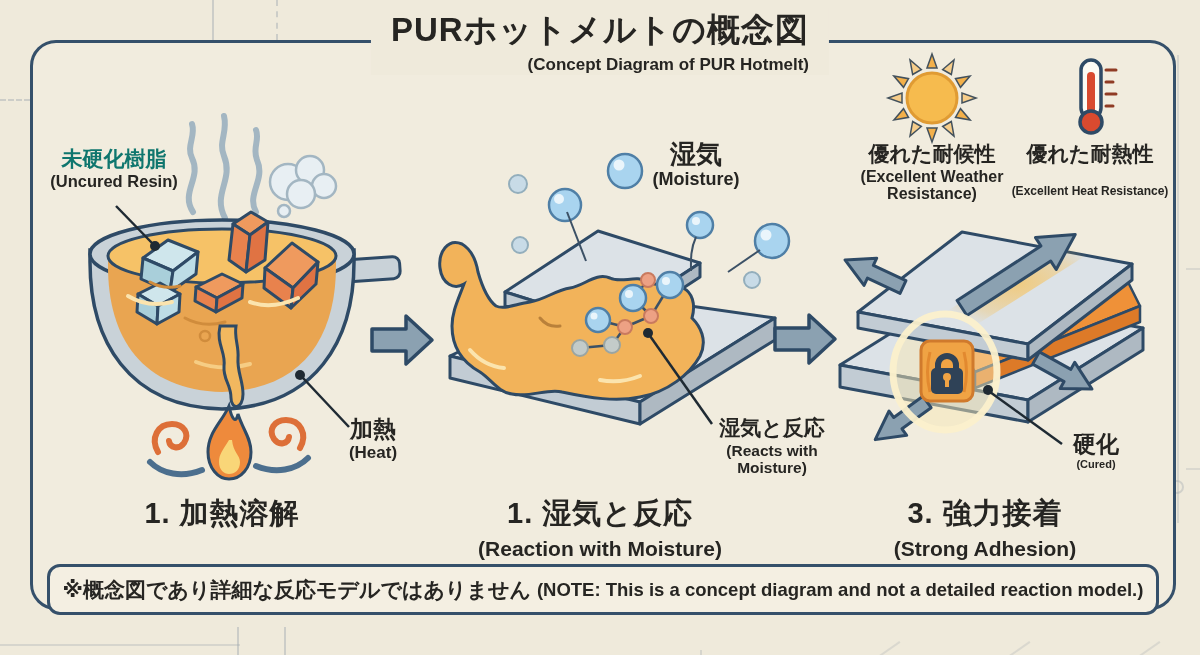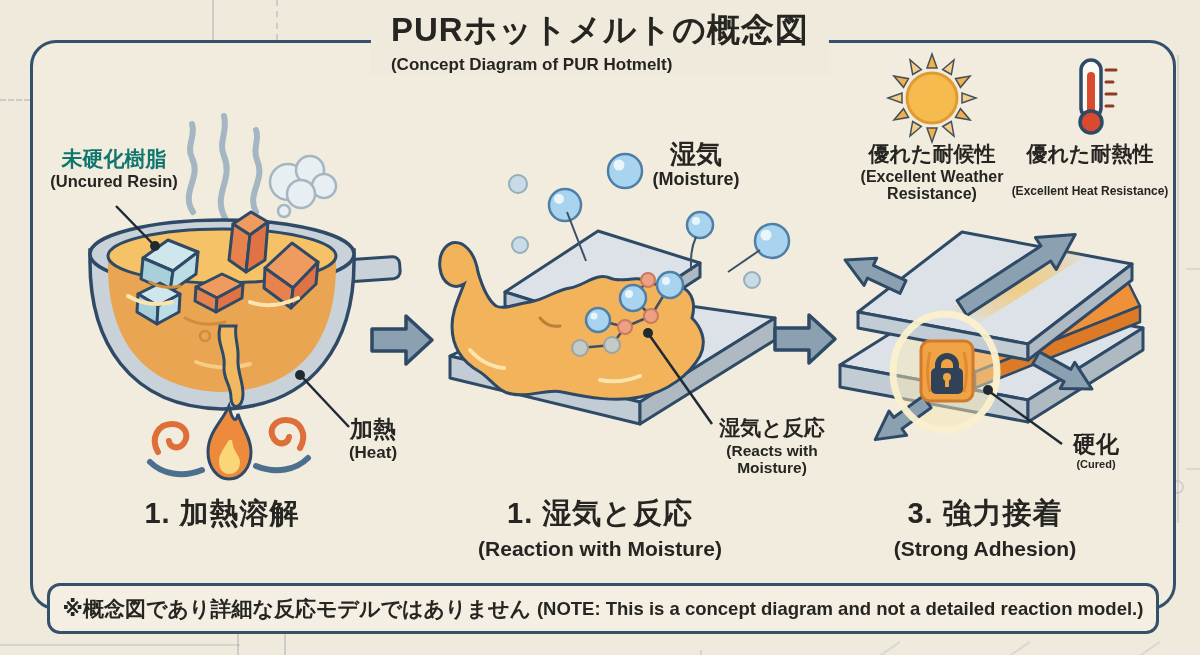--- a/index.html
+++ b/index.html
@@ -17,21 +17,21 @@
   .bp-circle{position:absolute;width:10px;height:10px;border:2px solid #9aa4ad;border-radius:50%;opacity:.35;}
 
   #panel{
     position:absolute;left:30px;top:40px;width:1140px;height:564px;
     border:3.5px solid #35506a;border-radius:26px;background:#f1ecde;
   }
   #diagram-svg{position:absolute;left:0;top:0;width:1200px;height:655px;}
 
   #title-block{
     position:absolute;left:600px;top:8px;transform:translateX(-50%);
-    text-align:left;background:#efeadb;padding:0 20px;z-index:5;white-space:nowrap;
+    text-align:right;background:#efeadb;padding:0 20px;z-index:5;white-space:nowrap;
   }
   #title-ja{font-size:33px;font-weight:800;letter-spacing:1px;}
   #title-en{font-size:17px;font-weight:bold;margin-top:2px;}
 
   .lbl{position:absolute;text-align:center;font-weight:bold;line-height:1.12;z-index:4;}
   .lbl .ja{display:block;}
   .lbl .en{display:block;}
 
   #label-resin{left:28px;top:147px;width:172px;}
   #label-resin .ja{font-size:21px;color:#0f766e;}
@@ -62,21 +62,21 @@
   #label-cured .en{font-size:11px;}
 
   .caption{position:absolute;top:494px;width:360px;text-align:center;font-weight:800;z-index:4;}
   .caption .ja{display:block;font-size:29px;letter-spacing:1px;}
   .caption .en{display:block;font-size:21px;font-weight:bold;margin-top:3px;}
   #caption-1{left:42px;}
   #caption-2{left:420px;}
   #caption-3{left:805px;}
 
   #note-box{
-    position:absolute;left:47px;top:583px;width:1106px;height:45px;
+    position:absolute;left:47px;top:564px;width:1106px;height:45px;
     border:3px solid #35506a;border-radius:13px;background:#f4efe2;
     z-index:6;display:flex;align-items:center;justify-content:center;
     white-space:nowrap;
   }
   #note-box .ja{font-size:21px;font-weight:800;}
   #note-box .en{font-size:18.5px;font-weight:bold;margin-left:6px;}
 </style>
 </head>
 <body>
 

